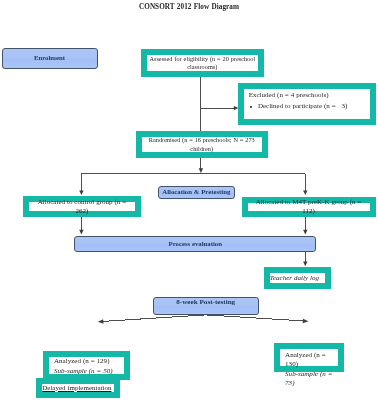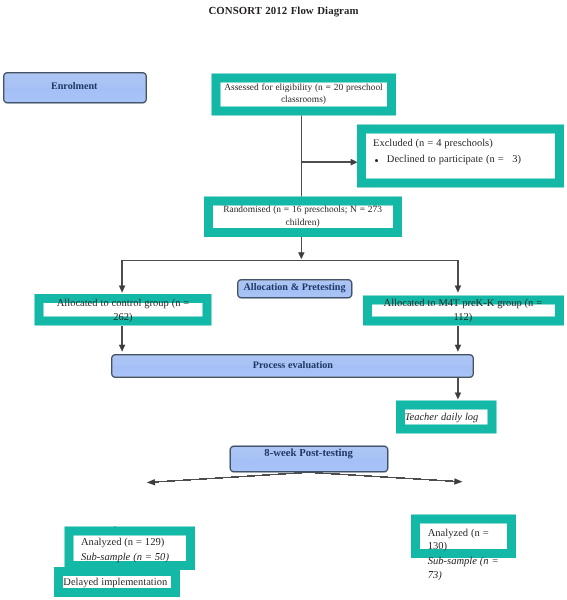--- a/index.html
+++ b/index.html
@@ -200,16 +200,16 @@
     </div>
   </div>
 
   <div class="abs box box-left" style="left:274.1px; top:322.6px; width:70.0px; height:29.0px; padding:2.4px 0 0 5.0px; align-items:flex-start;margin-top:20px;">
     <div class="an-box">
       <span class="exc-line">Analyzed (n = 130)</span>
       <span class="exc-line ital">Sub-sample (n = 73)</span>
     </div>
   </div>
 
-  <div class="abs box" style="left:35.5px; top:377.8px; width:84.3px; height:20.3px; padding-right:1.6px;">
+  <div class="abs box" style="left:35.5px; top:377.8px; width:84.3px; height:20.3px; padding-right:1.6px;text-decoration:underline;">
     <span>Delayed implementation</span>
   </div>
 </div>
 
 </body></html>

